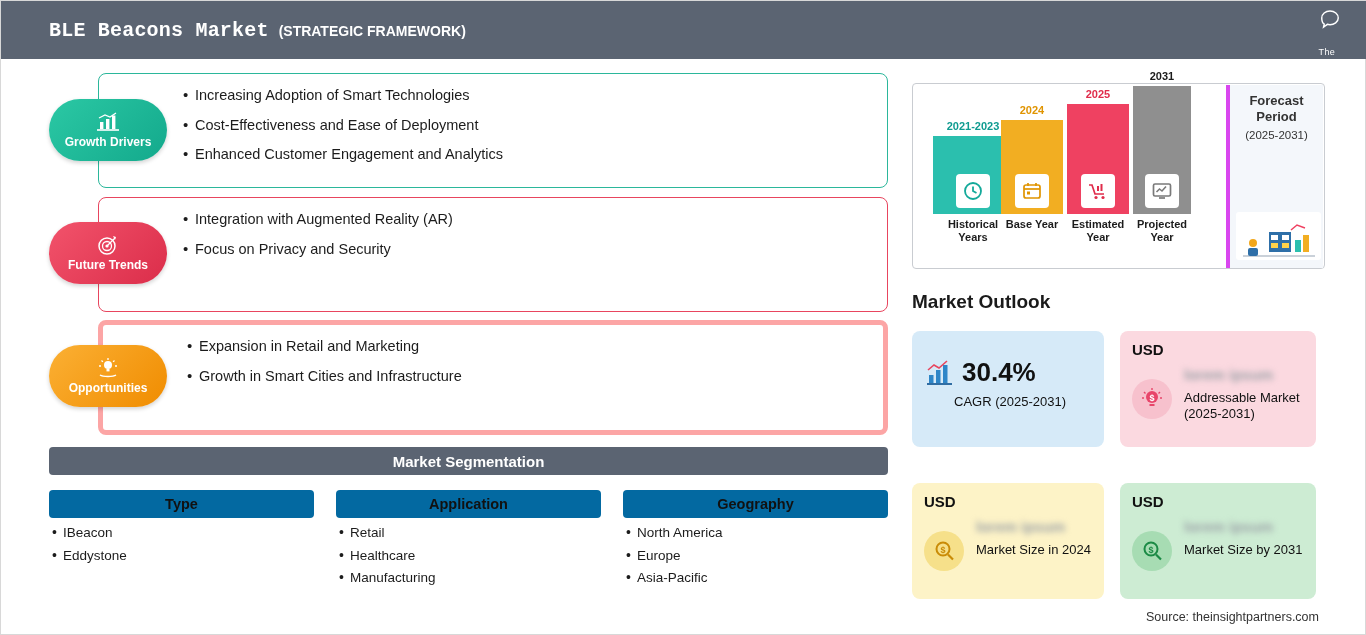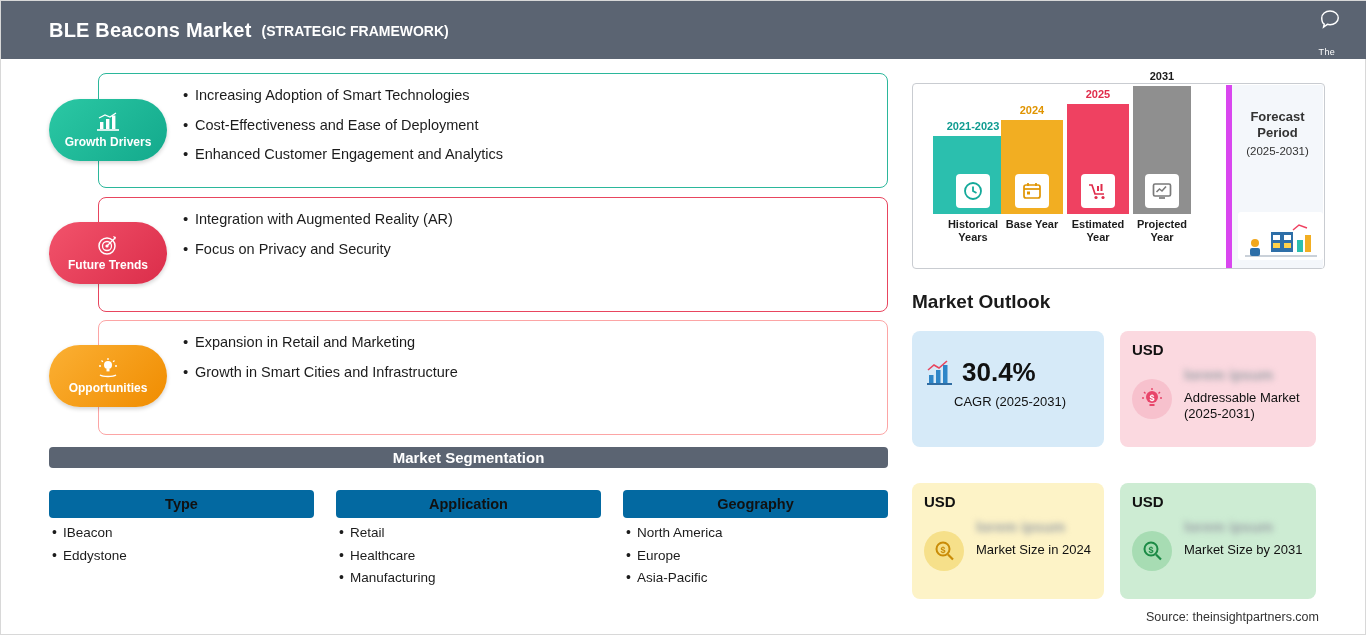--- a/index.html
+++ b/index.html
@@ -23,20 +23,21 @@
     width: 1366px; height: 58px;
     background: #5b6472;
     display: flex; align-items: center;
   }
   .header-title {
     margin-left: 48px;
     color: #ffffff;
     font-size: 20px;
     font-weight: bold;
     letter-spacing: 0.2px;
+    font-family: Liberation Mono, monospace;
   }
   .header-sub {
     color: #ffffff;
     font-size: 14px;
     font-weight: bold;
     margin-left: 10px;
     position: relative; top: 1px;
   }
   .logo {
     position: absolute; right: 32px; top: 9px;
@@ -56,21 +57,21 @@
   .left { position: absolute; left: 0; top: 58px; width: 905px; height: 577px; padding-left: 23px; }
 
   .panel {
     position: absolute;
     left: 97px; width: 790px;
     border-radius: 8px;
     background: #fff;
   }
   .panel.drivers { top: 14px; height: 115px; border: 1px solid #2bb79b; }
   .panel.trends  { top: 138px; height: 115px; border: 1px solid #e8455e; }
-  .panel.opps    { top: 261px; height: 115px; border: 1px solid #fca5a5; }
+  .panel.opps    { top: 261px; height: 115px; border: 5px solid #fca5a5; }
 
   .panel ul { margin: 0; padding: 14px 0 0 96px; list-style: none; }
   .panel li {
     font-size: 14.5px; color: #1c1c1c; line-height: 1.0;
     margin-bottom: 15px; position: relative;
   }
   .panel li::before {
     content: "•"; position: absolute; left: -12px; top: -1px;
     font-size: 15px; color: #1c1c1c;
   }
@@ -84,21 +85,21 @@
     z-index: 5;
   }
   .badge .b-label { font-size: 12px; font-weight: bold; margin-top: 2px; }
   .badge-icon { height: 22px; display: flex; align-items: center; }
   .badge.g { top: 40px;  background: linear-gradient(135deg,#2bc8a4,#13a98c); }
   .badge.t { top: 163px; background: linear-gradient(135deg,#f2536b,#db2d4a); }
   .badge.o { top: 286px; background: linear-gradient(135deg,#fbb034,#f08c00); }
 
   
   .seg-title {
-    position: absolute; left: 48px; top: 388px; width: 839px; height: 21px;
+    position: absolute; left: 48px; top: 388px; width: 839px; height: 28px;
     background: #5b6472; color: #fff; border-radius: 4px;
     display: flex; align-items: center; justify-content: center;
     font-size: 15px; font-weight: bold;
   }
   .seg-cols { position: absolute; left: 48px; top: 431px; width: 839px; }
   .seg-col { position: absolute; width: 265px; }
   .seg-col.c0 { left: 0; }
   .seg-col.c1 { left: 287px; }
   .seg-col.c2 { left: 574px; }
   .seg-head {
@@ -139,22 +140,22 @@
     display: flex; align-items: center; justify-content: center;
     font-size: 17px;
   }
   .bar-cap {
     position: absolute; top: 100%; width: 100%; text-align: center;
     font-size: 11px; font-weight: bold; color: #1c1c1c;
     line-height: 1.15; padding-top: 4px;
   }
   .forecast {
     position: absolute; right: 1px; top: 1px; width: 97px; height: 183px;
-    background: #f4f7fb; border-left: 6px solid #d946ef;
-    text-align: center; padding-top: 24px;
+    background: #f4f7fb; border-left: 4px solid #d946ef;
+    text-align: center; padding-top: 8px;
   }
   .forecast .f1 { font-size: 13px; font-weight: bold; color: #333; line-height: 1.25; }
   .forecast .f2 { font-size: 11.5px; color: #333; margin-top: 3px; }
   .forecast-art {
     position: absolute; bottom: 8px; left: 6px; width: 85px; height: 48px;
     background: #fff; border-radius: 3px;
     display: flex; align-items: flex-end; justify-content: center;
   }
 
   .outlook-title {

